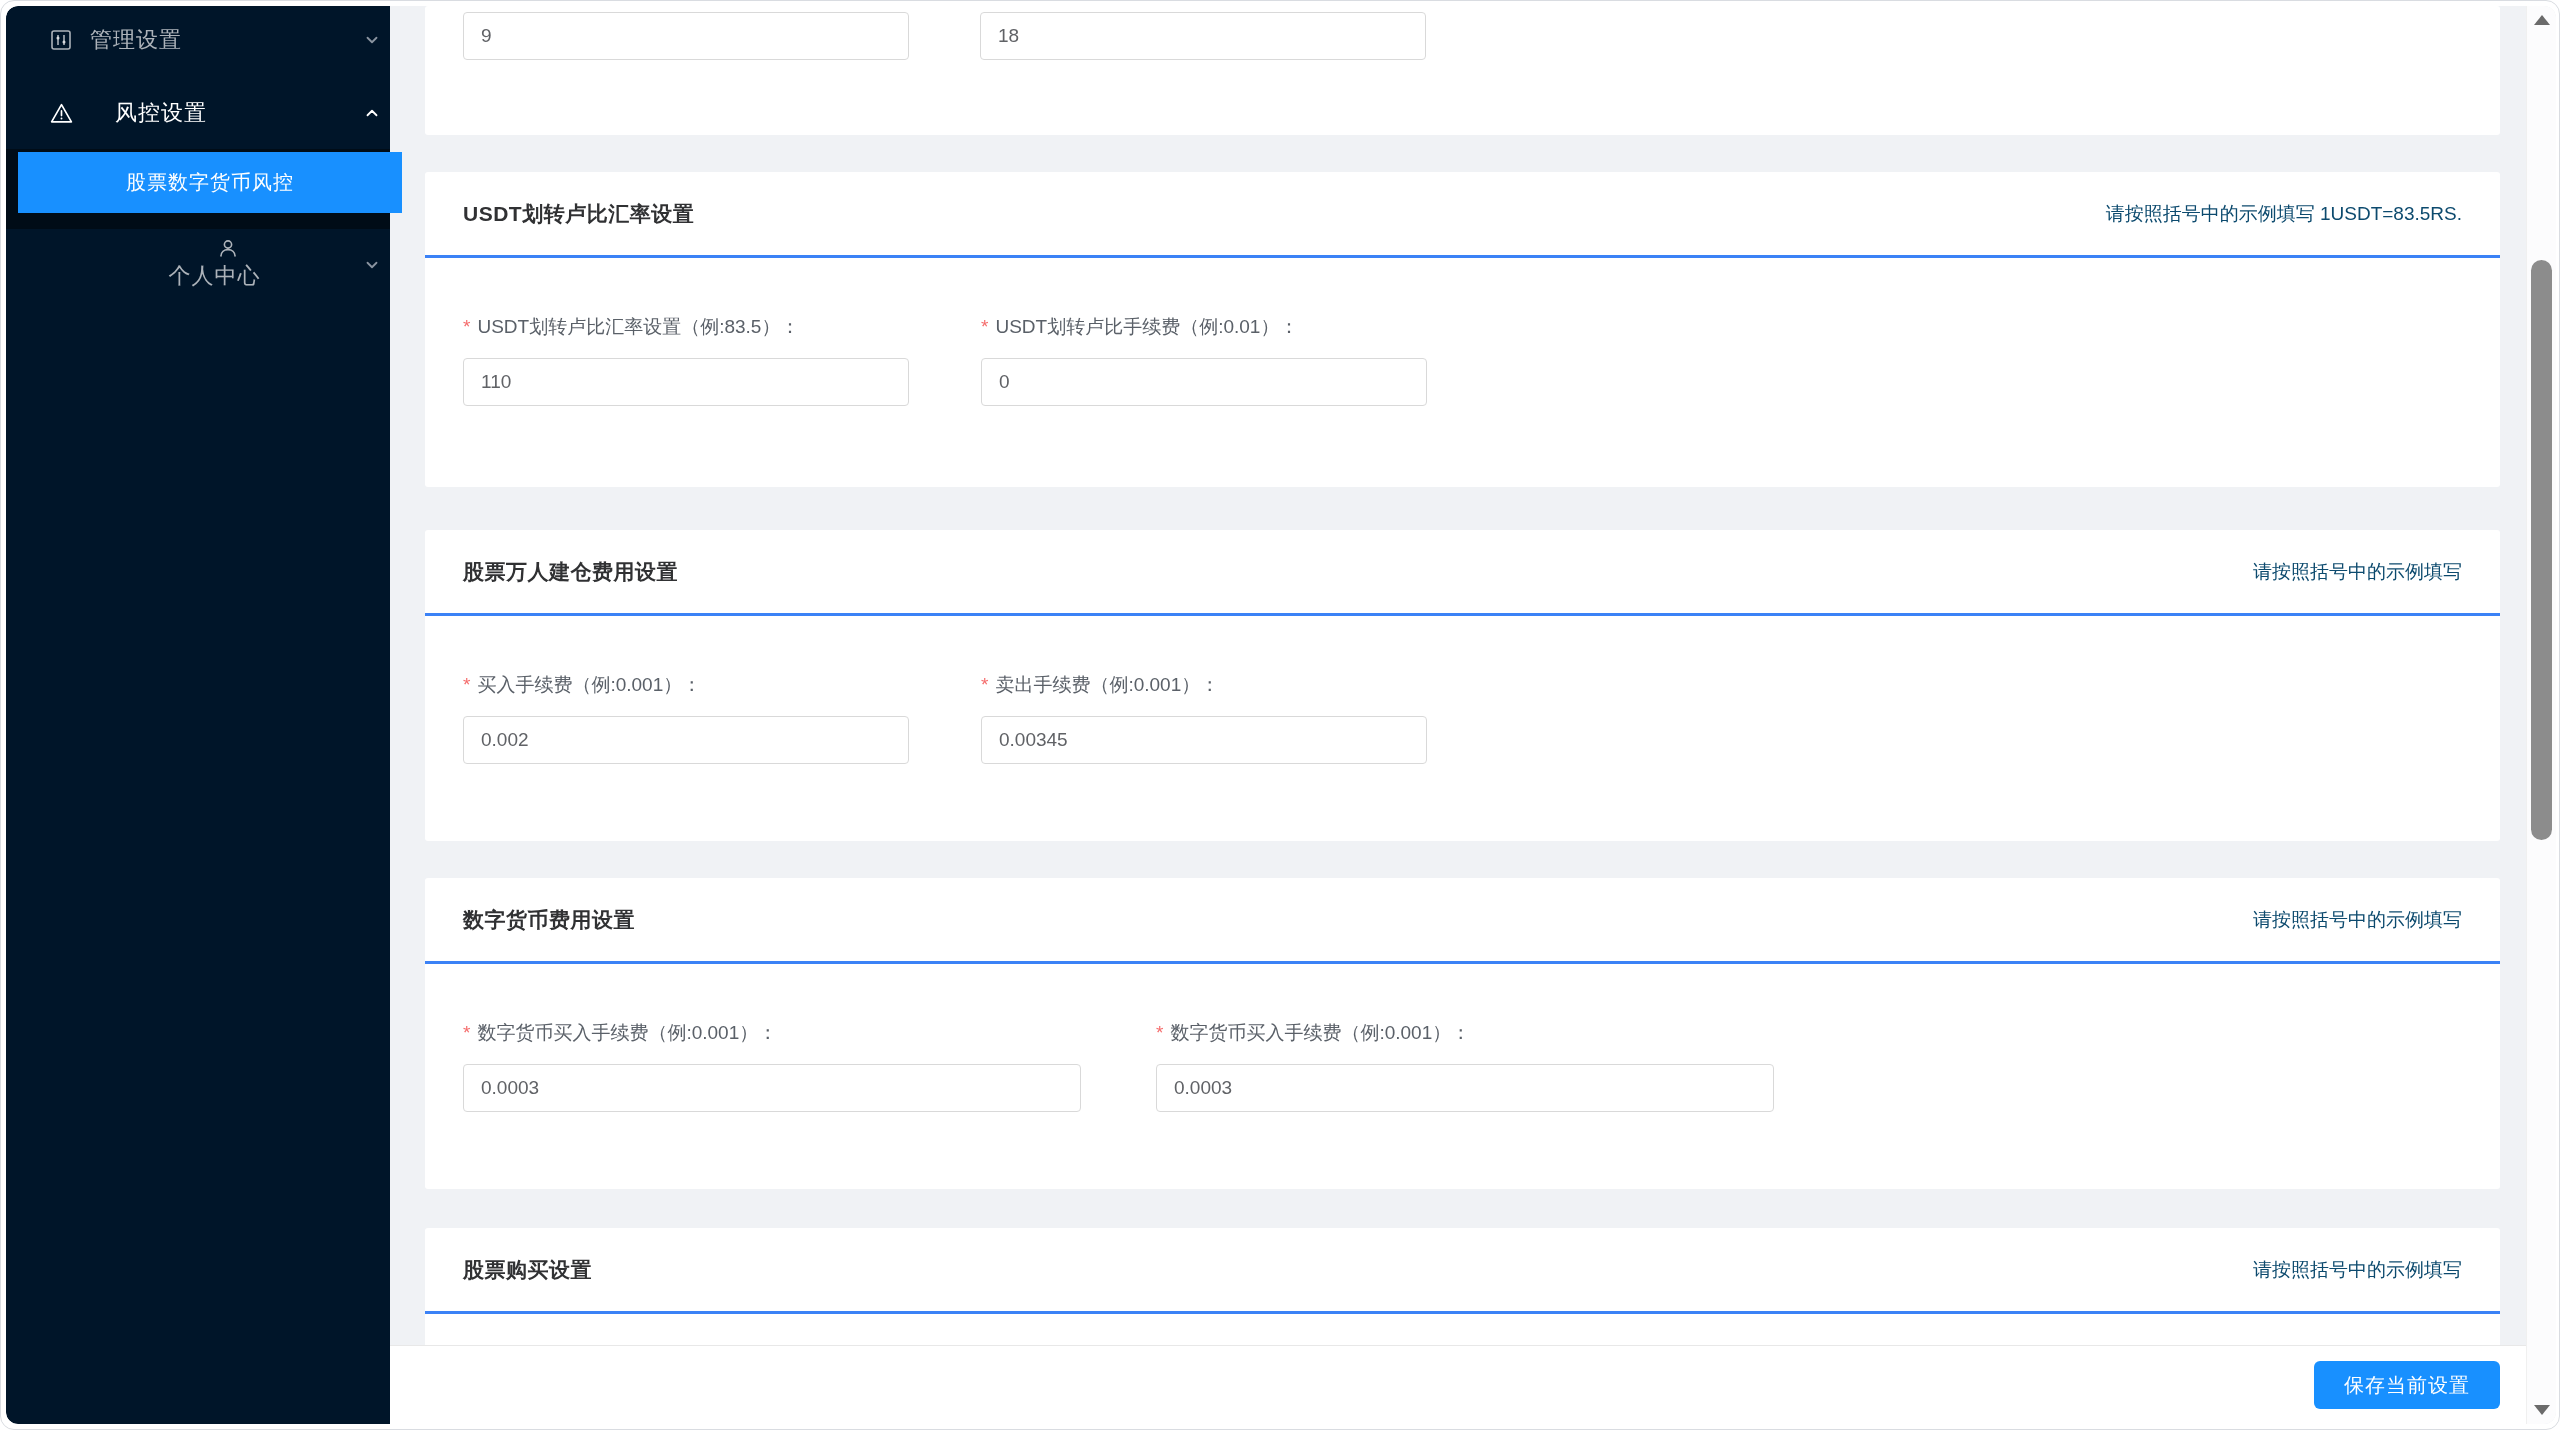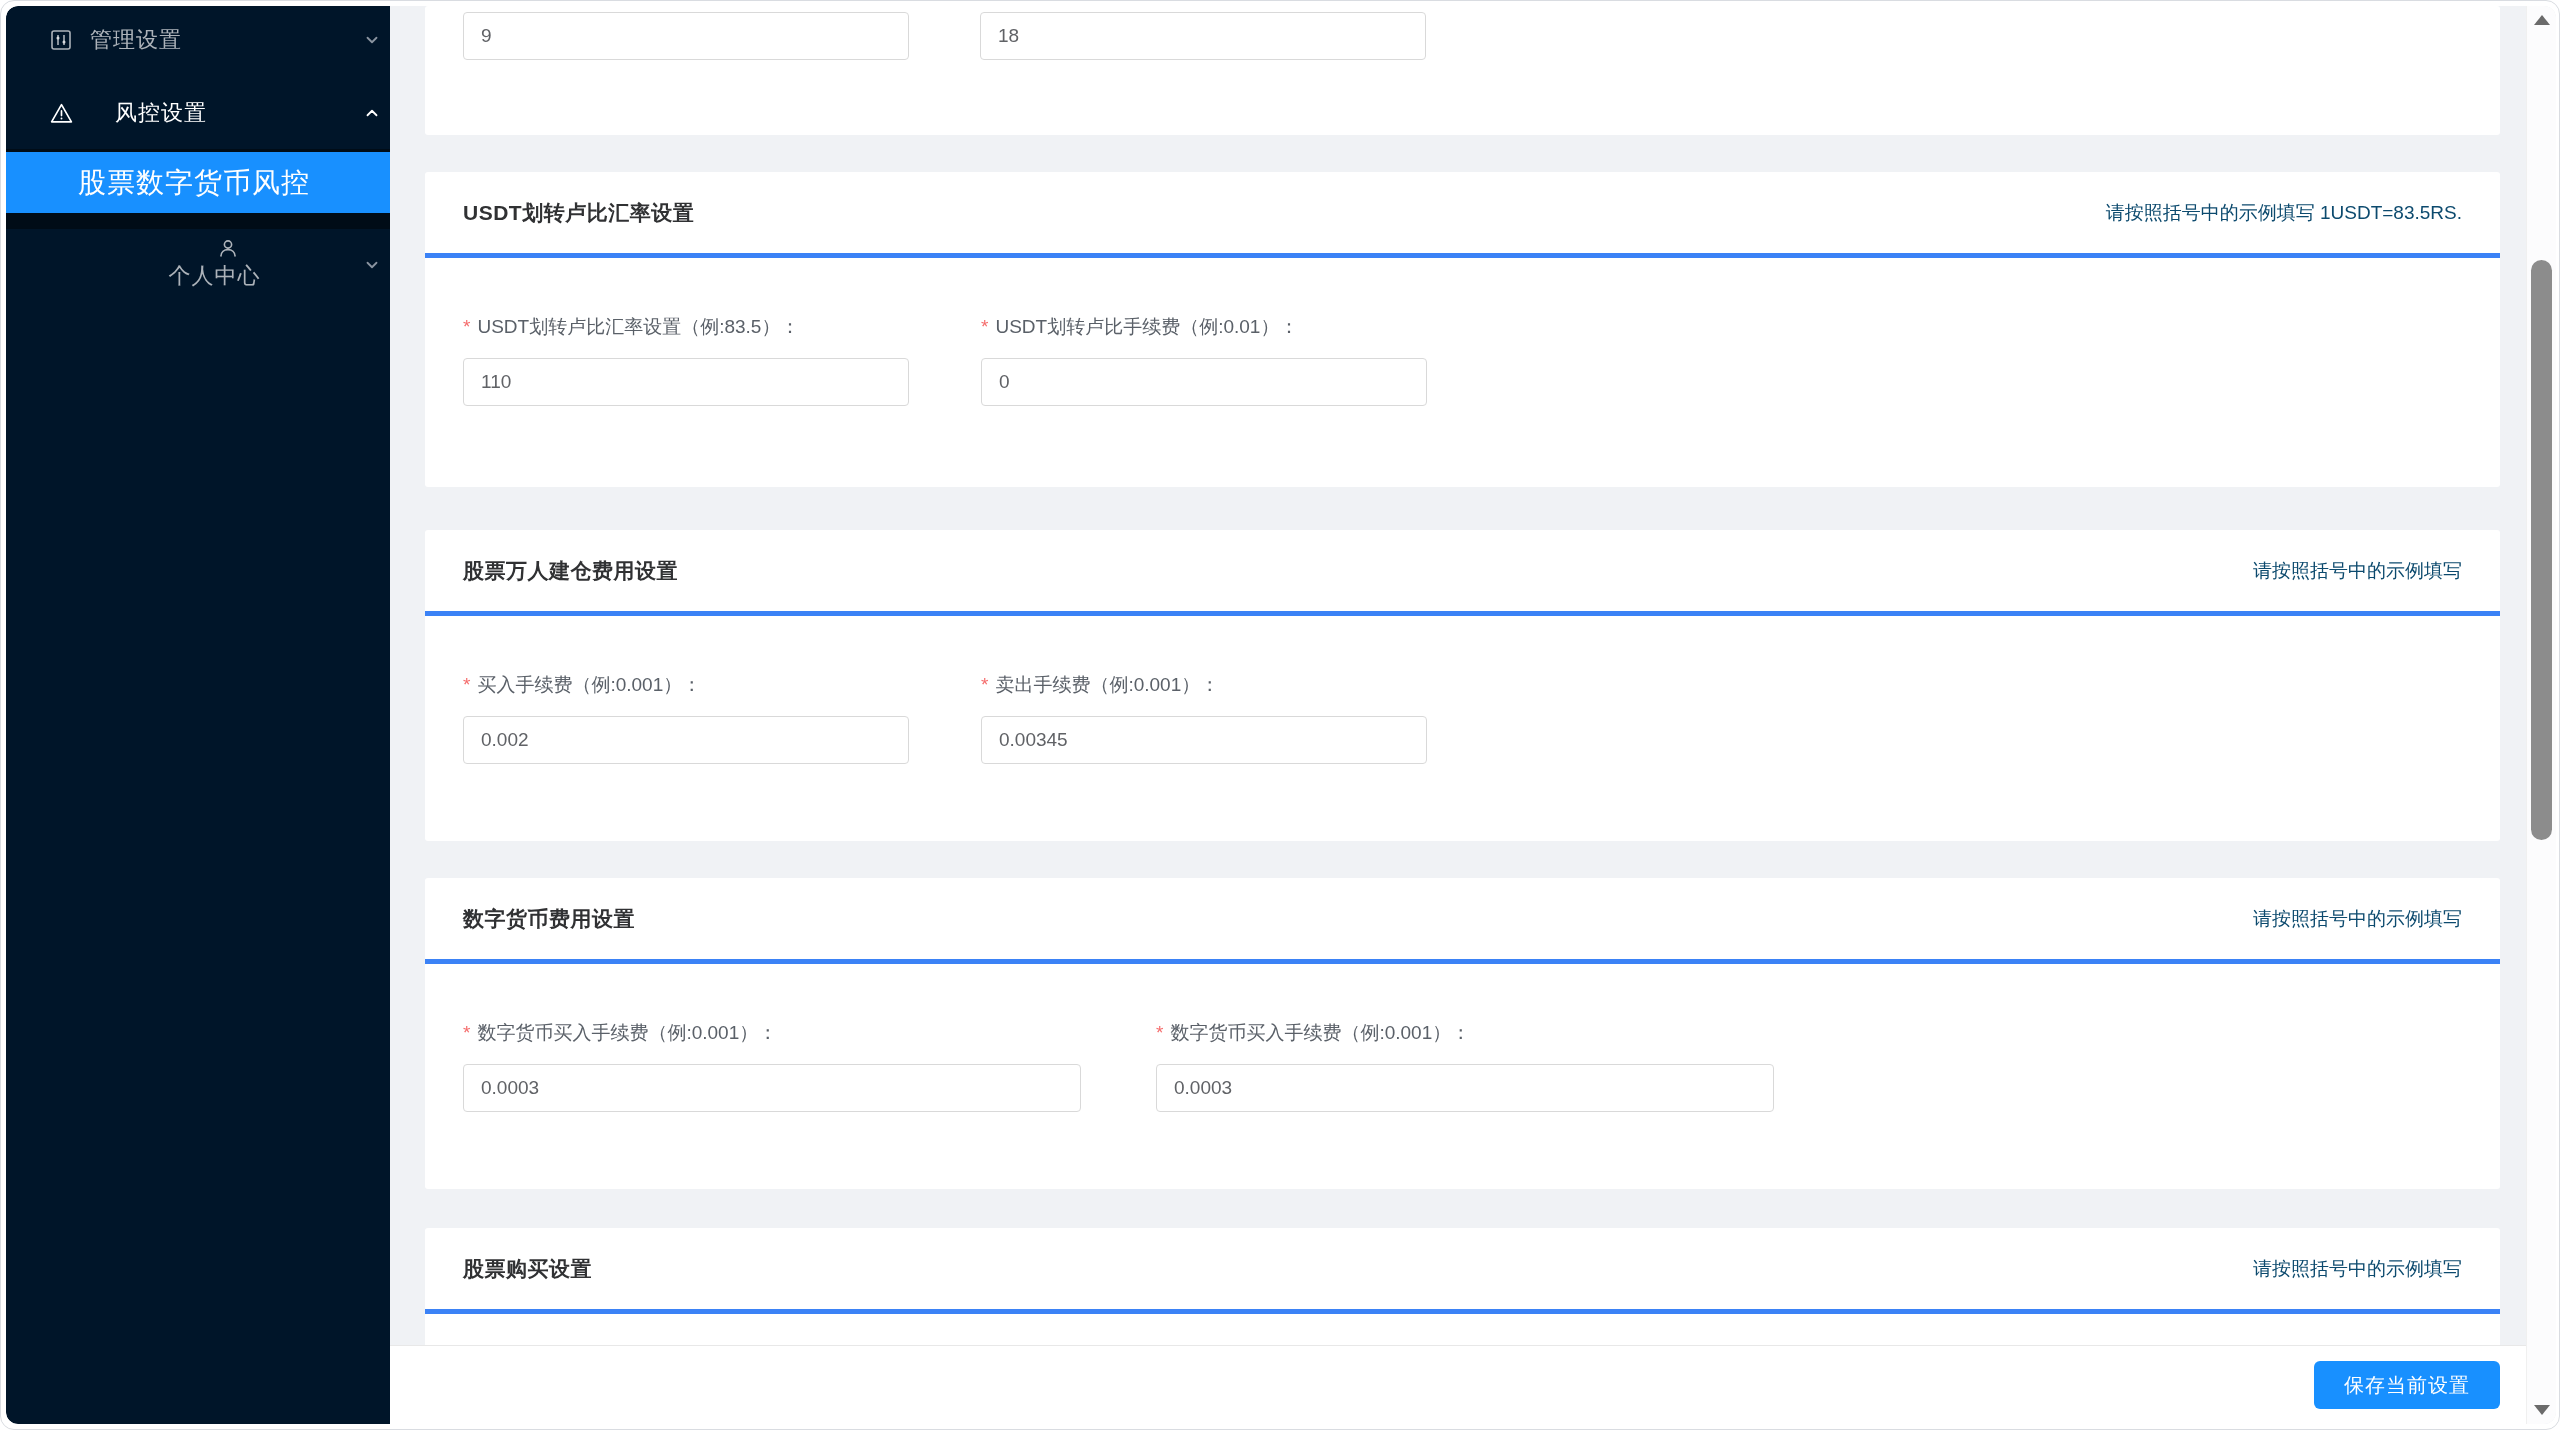--- a/index.html
+++ b/index.html
@@ -30,38 +30,38 @@
   }
   .menu-item.bright { color:#ffffff; }
   .menu-item .mi-icon { margin-left:42px; width:26px; height:26px; display:flex; align-items:center; justify-content:center; }
   .menu-item .mi-label { margin-left:16px; letter-spacing:1px; }
   .menu-item .chev { position:absolute; right:26px; top:50%; transform:translateY(-50%); display:flex; }
   .submenu-wrap {
     position:absolute; left:0; top:143px; width:384px; height:80px;
     background:#000c17;
   }
   .submenu-item-active {
-    position:absolute; left:0; top:3px; width:384px; height:61px;
-    background:#1890ff; color:#ffffff; font-size:28px;
-    display:flex; align-items:center; cursor:pointer; letter-spacing:1px;
+    position:absolute; left:12px; top:3px; width:384px; height:61px;
+    background:#1890ff; color:#ffffff; font-size:20px;
+    display:flex; align-items:center; cursor:pointer; letter-spacing:1px;padding-left:36px;
   }
   .submenu-item-active .smi-label { margin-left:72px; }
 
   
   .main {
     position:absolute; left:384px; top:0; width:2136px; height:1418px;
     background:#f0f2f5; overflow:hidden;
   }
   .card {
     position:absolute; left:35px; width:2075px; background:#ffffff;
     border-radius:3px;
   }
   .card-header {
     height:86px; display:flex; align-items:center; justify-content:space-between;
-    padding:0 38px; border-bottom:5px solid #3b82f6;
+    padding:0 38px; border-bottom:3px solid #3b82f6;
   }
   .card-title { font-size:21px; font-weight:700; color:#303133; letter-spacing:0.5px; }
   .card-hint  { font-size:19px; color:#0c4a6e; }
   .form-row { position:absolute; left:38px; right:38px; top:143px; }
   .field { position:absolute; top:0; }
   .field-label { font-size:19px; color:#5a6068; display:flex; align-items:center; height:24px; }
   .req { color:#f56c6c; margin-right:7px; font-size:19px; }
   .txt-input {
     display:block; margin-top:19px; height:48px; width:446px;
     border:1px solid #d9d9d9; border-radius:4px; background:#fff;

